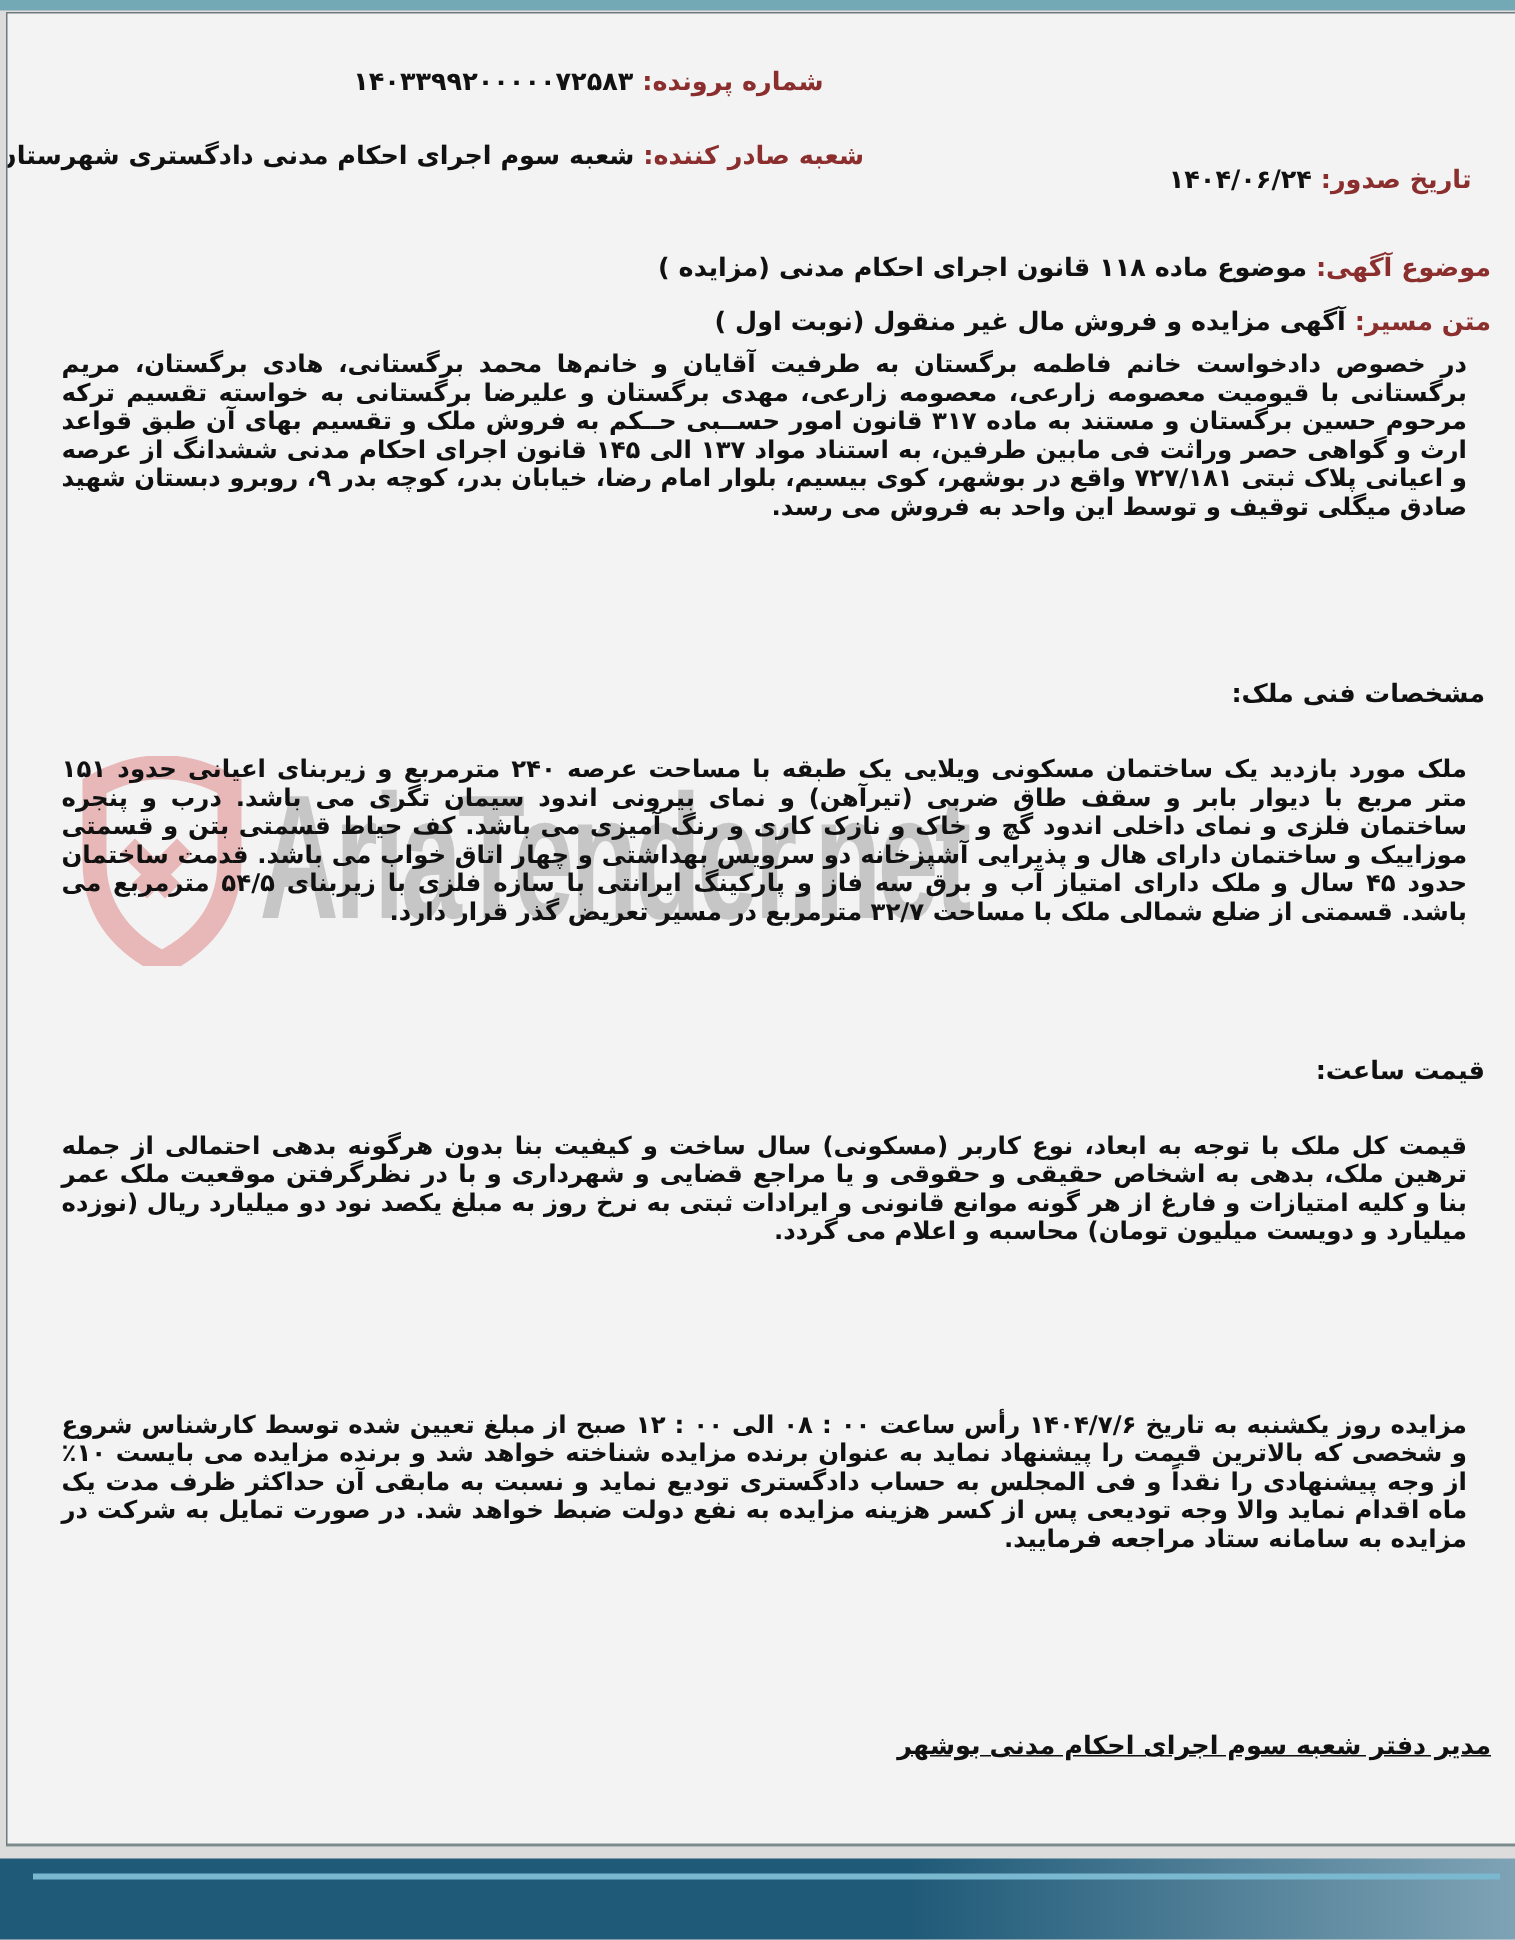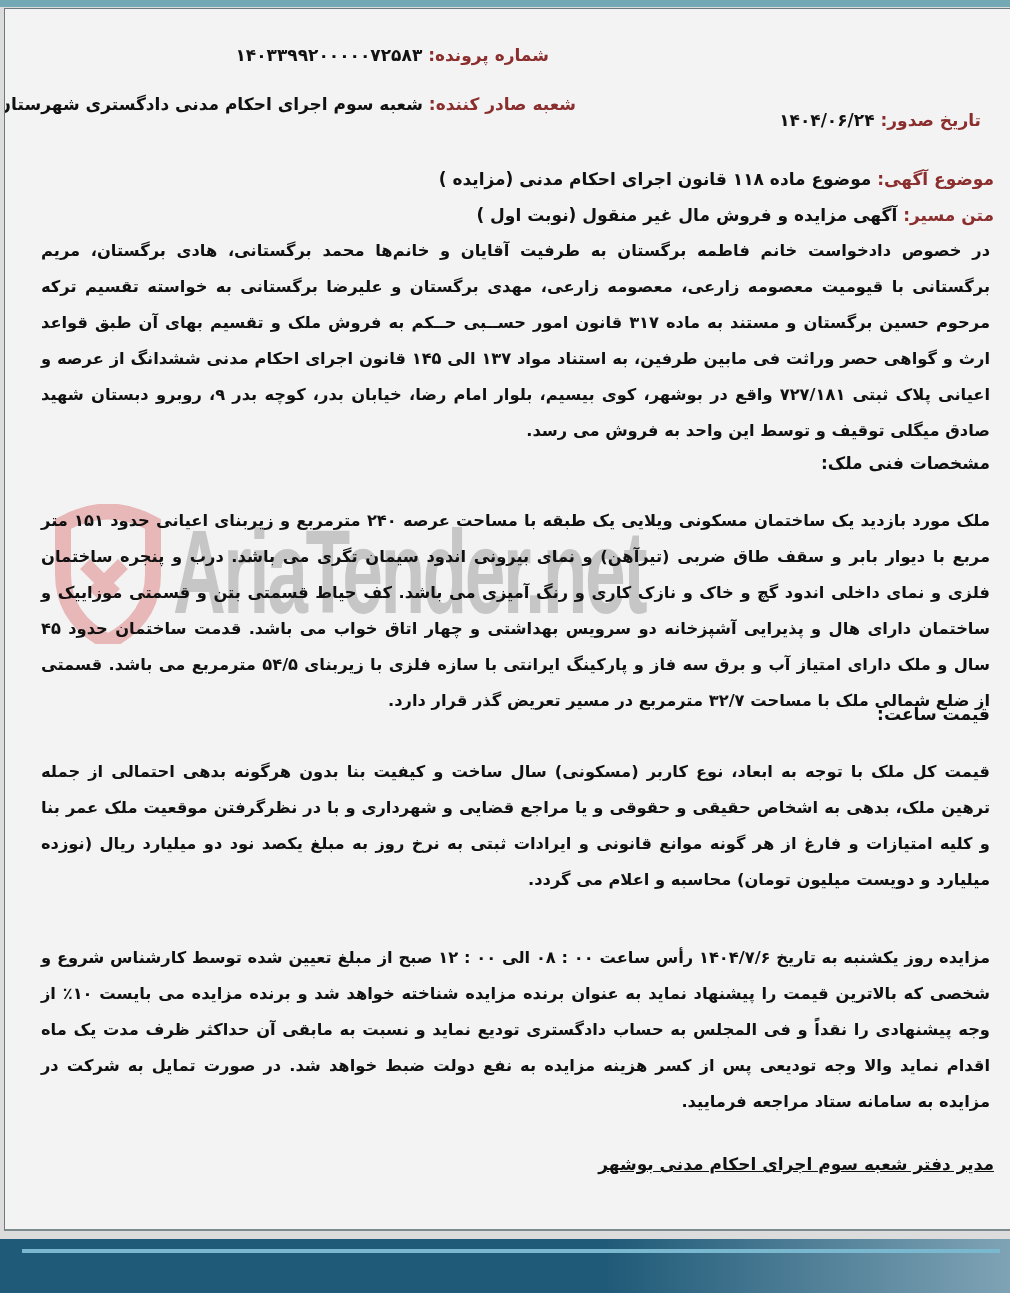--- a/index.html
+++ b/index.html
@@ -68,23 +68,23 @@
       color: #111;
       font-weight: bold;
     }
     .line {
       position: absolute;
       right: 0;
       white-space: nowrap;
     }
     .para {
       position: absolute;
-      right: 4px;
+      right: 16px;
       left: 0;
-      line-height: 36px;
+      line-height: 19px;
       text-align: justify;
       font-size: 16.3px;
     }
     .heading {
       position: absolute;
       right: 4px;
       white-space: nowrap;
       font-size: 17px;
     }
     .watermark {

